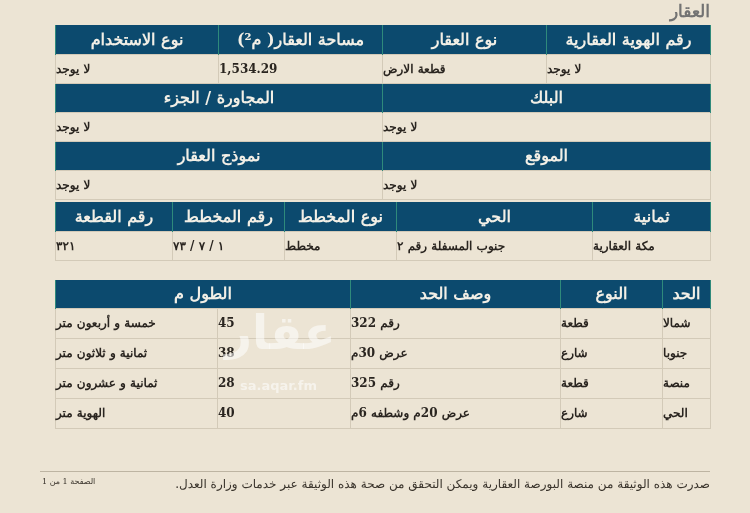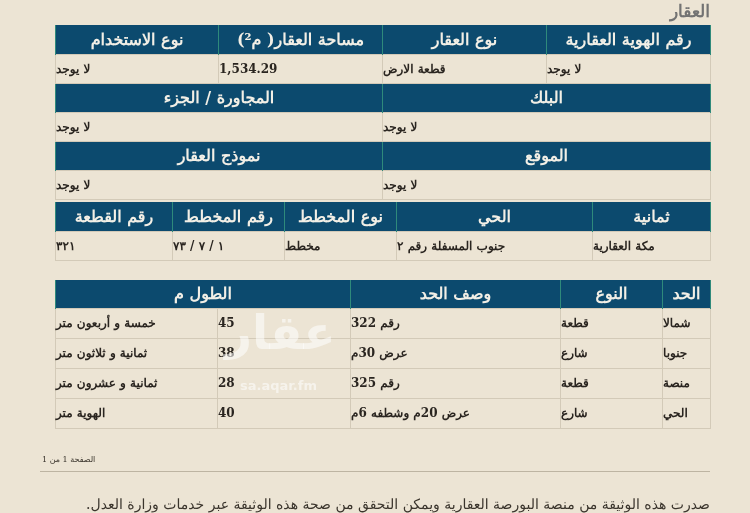--- a/index.html
+++ b/index.html
@@ -62,24 +62,24 @@
     font-family: "DejaVu Sans", sans-serif;
     font-size: 13px; font-weight: bold;
     pointer-events: none; direction: ltr;
   }
   .footer-rule {
     position: absolute; left: 40px; width: 670px; top: 471px;
     border-top: 1px solid #bdb4a2;
   }
   .footer-note {
     position: absolute; right: 40px; top: 477px;
-    font-size: 14px; color: #3a342c; margin-top: 19px;
+    font-size: 12px; color: #3a342c;
   }
   .footer-page {
-    position: absolute; left: 42px; top: 455px;
+    position: absolute; left: 42px; top: 477px;
     font-size: 8px; color: #3a342c; text-align: center;
   }
 </style>
 </head>
 <body>
 
 <div class="section-title">العقار</div>
 
 <table id="t1">
   <colgroup>

